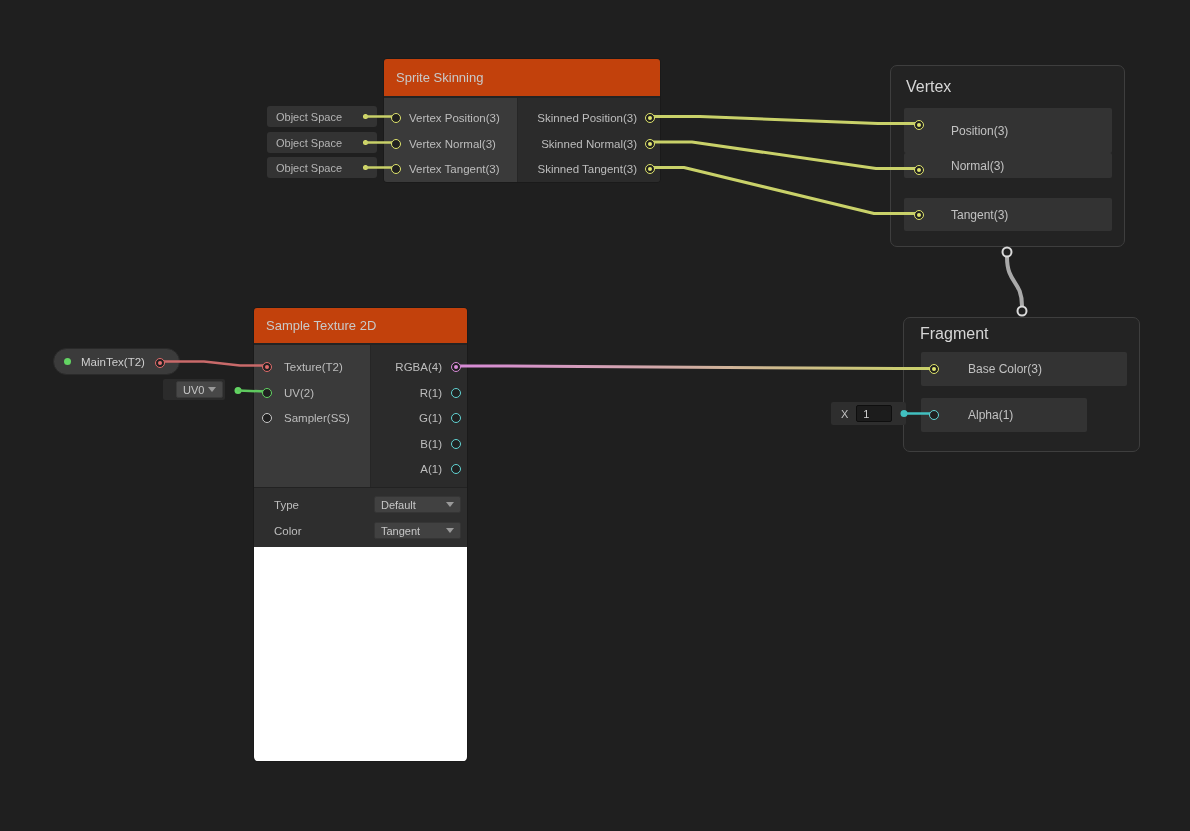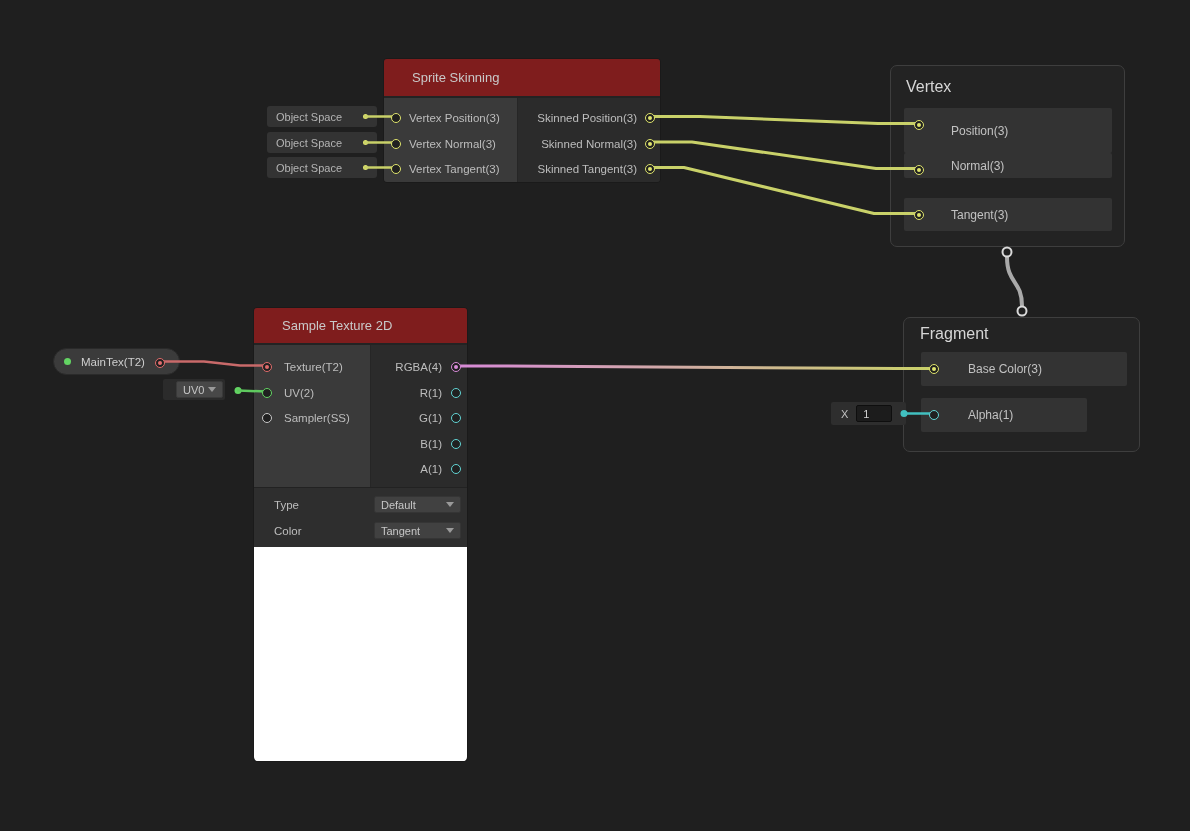--- a/index.html
+++ b/index.html
@@ -2,21 +2,21 @@
 <html><head>
 <meta charset="utf-8">
 <style>
   * { margin:0; padding:0; box-sizing:border-box; }
   html,body { width:1190px; height:831px; background:#1f1f1f; overflow:hidden; }
   body { font-family:"Liberation Sans", sans-serif; position:relative; }
   #canvas { position:absolute; inset:0; width:1190px; height:831px; background:#1f1f1f; }
 
   .node { position:absolute; background:#232323; border:1px solid #3e3e3e; border-radius:7px; }
   .panel-node { position:absolute; background:#232323; border:1px solid #1a1a1a; border-radius:4px; overflow:hidden; }
-  .node-header { height:39px; background:#7f1d1d; border-bottom:2px solid #232323; display:flex; align-items:center; padding-left:28px; }
+  .node-header { height:39px; background:#c2410c; border-bottom:2px solid #232323; display:flex; align-items:center; padding-left:12px; }
   .node-header .htitle { font-size:13px; color:#c9c9c9; }
   .big-title { position:absolute; font-size:16px; color:#d6d6d6; }
 
   .split-body { display:flex; }
   .in-panel  { background:#3a3a3a; border-right:1px solid #262626; }
   .out-panel { background:#2b2b2b; flex:1; }
 
   .slot-row { position:absolute; background:#333333; border-radius:2px; display:flex; align-items:center; padding-left:47px; }
   .slot-label { font-size:12px; color:#c2c2c2; }
 

